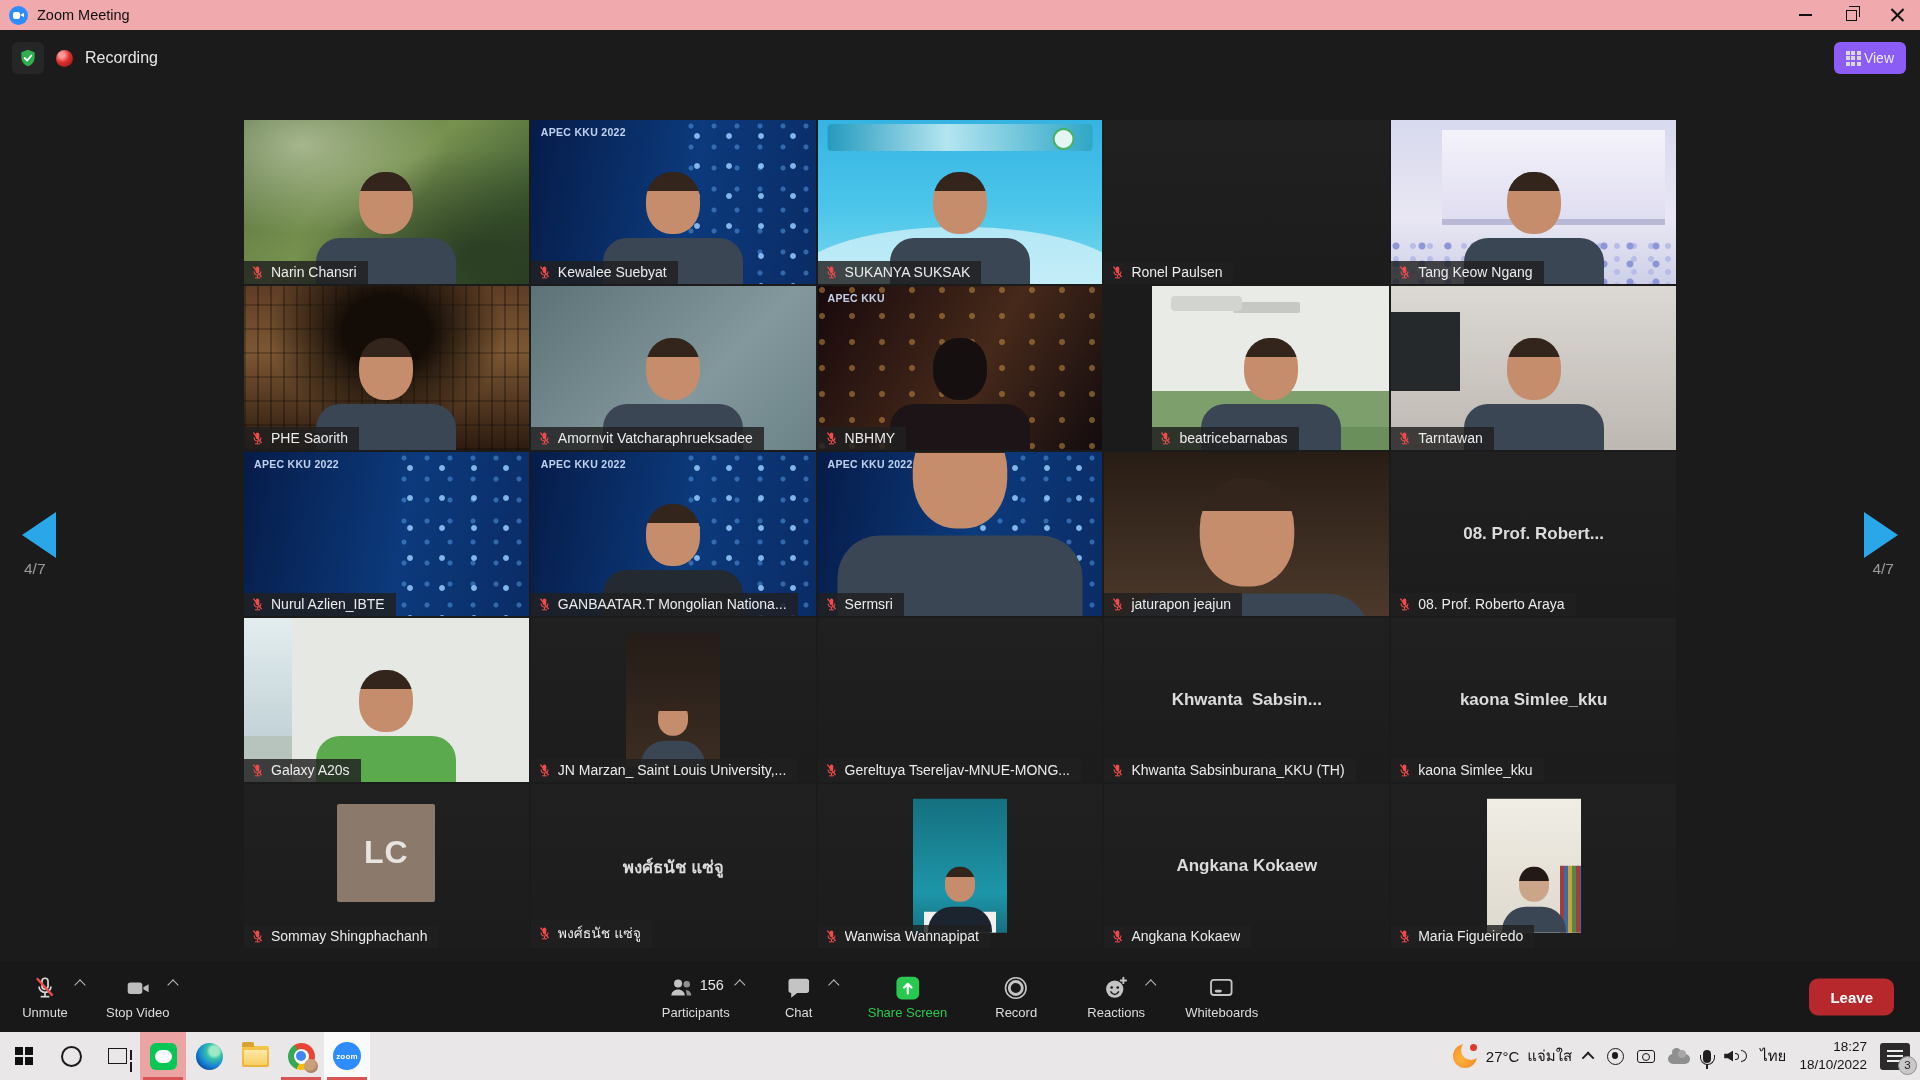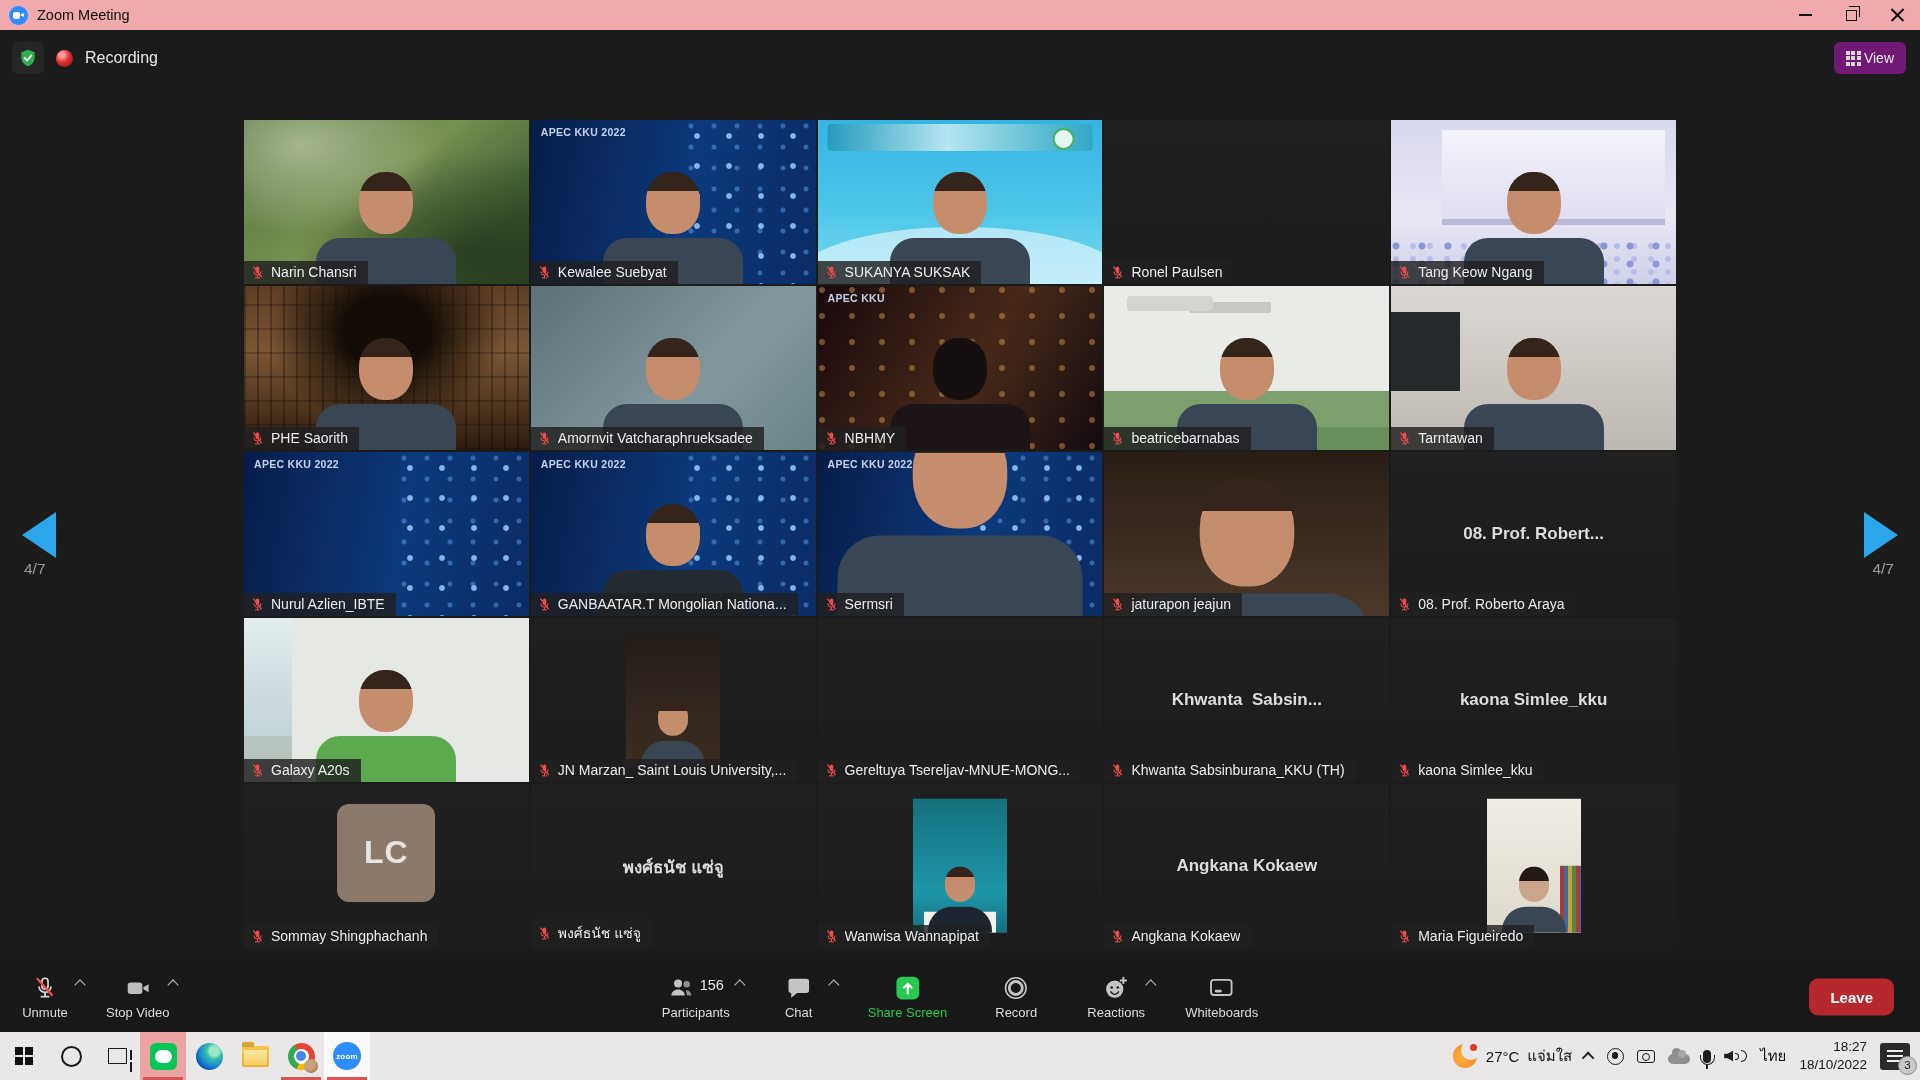--- a/index.html
+++ b/index.html
@@ -29,39 +29,39 @@
   .glyph-close::before{transform:rotate(45deg);} .glyph-close::after{transform:rotate(-45deg);}
 
   
   .meet-header{position:absolute;top:30px;left:0;right:0;height:58px;}
   .rec-cluster{position:absolute;left:12px;top:12px;display:flex;align-items:center;gap:12px;}
   .shield-box{width:32px;height:32px;background:#262626;border-radius:6px;display:flex;align-items:center;justify-content:center;}
   .rec-dot{width:17px;height:17px;border-radius:50%;background:radial-gradient(circle at 35% 30%,#ff9a9a 0 15%,#e03030 45%,#801010 100%);}
   .rec-label{color:#e8e8e8;font-size:16px;}
   .talk-banner{position:absolute;left:50%;top:5px;transform:translateX(-50%);background:#2b2b2b;
     border-radius:10px;padding:15px 26px;color:#fff;font-size:16.5px;font-weight:bold;white-space:nowrap;}
-  .view-btn{position:absolute;right:14px;top:12px;background:#701a75;border-radius:6px;height:32px;
+  .view-btn{position:absolute;right:14px;top:12px;background:#8b5cf6;border-radius:6px;height:32px;
     display:flex;align-items:center;gap:3px;padding:0 12px;color:#ececec;font-size:14px;cursor:default;}
   .grid-icon{display:grid;grid-template-columns:repeat(3,4px);grid-template-rows:repeat(3,4px);gap:1.5px;}
   .grid-icon i{background:#d8d8d8;}
 
   
   .gallery{position:absolute;left:244px;top:120px;width:1432px;height:828px;display:grid;
     grid-template-columns:repeat(5,1fr);grid-template-rows:repeat(5,1fr);gap:2px;}
   .tile{position:relative;overflow:hidden;background:#1e1e1e;}
   .nameplate{position:absolute;left:0;bottom:0;display:flex;align-items:center;gap:6px;
     background:rgba(32,32,32,.82);padding:3px 11px 4px 6px;max-width:97%;z-index:5;}
   .nameplate .nm{color:#ececec;font-size:14px;white-space:nowrap;overflow:hidden;}
   .mic{width:15px;height:15px;flex:0 0 auto;display:inline-flex;}
   .mic svg{width:15px;height:15px;}
   .big{position:absolute;left:5%;right:5%;top:40%;transform:translateY(-50%);text-align:center;
     color:#dcdcdc;font-size:17px;font-weight:bold;white-space:pre;overflow:hidden;margin-top:16px;}
   .avatar{position:absolute;left:50%;top:42%;transform:translate(-50%,-50%);width:98px;height:98px;
     background:#8b7a6c;display:flex;align-items:center;justify-content:center;color:#e8e4df;
-    font-size:32px;font-weight:bold;letter-spacing:1px;border-radius:12px;}
+    font-size:32px;font-weight:bold;letter-spacing:1px;border-radius:2px;}
   .overlay{position:absolute;top:6px;left:10px;font-size:10.5px;font-weight:600;color:#d4e4ff;opacity:.9;z-index:4;letter-spacing:.3px;}
 
   
   .person{position:absolute;left:50%;bottom:0;transform:translateX(-50%);width:170px;height:112px;z-index:2;}
   .person .head{position:absolute;top:0;left:50%;transform:translateX(-50%);width:54px;height:62px;
     border-radius:46%;background:linear-gradient(#33241c 0 30%,#c68d6d 30%);}
   .person .torso{position:absolute;bottom:0;left:50%;transform:translateX(-50%);width:140px;height:46px;
     border-radius:24px 24px 0 0;background:#3b4654;}
   .p-scarf .head{background:#15100f;} .p-scarf .torso{background:#1c1416;}
   .p-suit .torso{background:#232a32;}
@@ -88,21 +88,21 @@
   .bg-house{background:linear-gradient(#d7d9ee,#e9e7f3 60%,#cdd0e8);}
   .bg-house::before{content:'';position:absolute;left:18%;top:6%;right:4%;height:58%;background:linear-gradient(#f4f3fa,#dedcf0);box-shadow:inset 0 -6px 0 #b9b9d6;}
   .bg-house::after{content:'';position:absolute;left:0;right:0;bottom:0;height:26%;
     background-image:radial-gradient(circle at 5px 5px,#8d97d8 3px,transparent 4px),radial-gradient(circle at 5px 5px,#b7bde8 2.5px,transparent 3.5px);background-size:26px 18px,17px 13px;}
   .bg-library{background:linear-gradient(180deg,#5d3d24,#7c5733 40%,#2c1b0f);}
   .bg-library::before{content:'';position:absolute;inset:0;
     background:radial-gradient(ellipse at 50% 28%,#140d07 0 22%,transparent 58%),repeating-linear-gradient(90deg,rgba(0,0,0,.28) 0 2px,transparent 2px 13px),repeating-linear-gradient(0deg,rgba(0,0,0,.22) 0 2px,transparent 2px 24px);}
   .bg-teal{background:linear-gradient(135deg,#5d7276,#82989d 60%,#6b8287);}
   .bg-pattern{background:linear-gradient(120deg,#18090c,#46291a 55%,#120b0e);}
   .bg-pattern::before{content:'';position:absolute;inset:0;background-image:radial-gradient(circle at 4px 4px,rgba(205,150,70,.5) 2.5px,transparent 3.5px);background-size:30px 26px;}
-  .bg-room{background:linear-gradient(180deg,#e9ebe6 0 64%,#7d9f6b 64% 86%,#6a8f5a 86%);}
+  .bg-room{background:linear-gradient(180deg,#e9ebe6 0 64%,#7d9f6b 64% 86%,#6a8f5a 86%);margin-left:48px;}
   .bg-room::before{content:'';position:absolute;left:8%;top:6%;width:30%;height:9%;background:#d2d4cf;border-radius:4px;box-shadow:60px 4px 0 -2px #c6c8c3;}
   .bg-room2{background:linear-gradient(#dcd8d3,#bdb8b2);}
   .bg-room2::before{content:'';position:absolute;left:0;top:16%;width:24%;height:48%;background:#26292c;}
   .bg-dim{background:linear-gradient(#281d15,#4c392b);}
   .bg-office{background:linear-gradient(90deg,#b7c3bd 0 17%,#e6e8e4 17%);}
   .bg-office::before{content:'';position:absolute;left:0;top:0;width:17%;height:72%;background:linear-gradient(#e3edef,#c3d3d7);}
   .inner{position:absolute;left:50%;top:50%;transform:translate(-50%,-50%);width:33%;height:82%;overflow:hidden;z-index:1;}
   .in-dark{background:linear-gradient(#241c18,#3c2d22);}
   .in-teal{background:linear-gradient(#15707f,#1d96a9 70%,#157080);}
   .in-teal::after{content:'';position:absolute;left:12%;right:12%;bottom:0;height:16%;background:#f1f1ee;}

